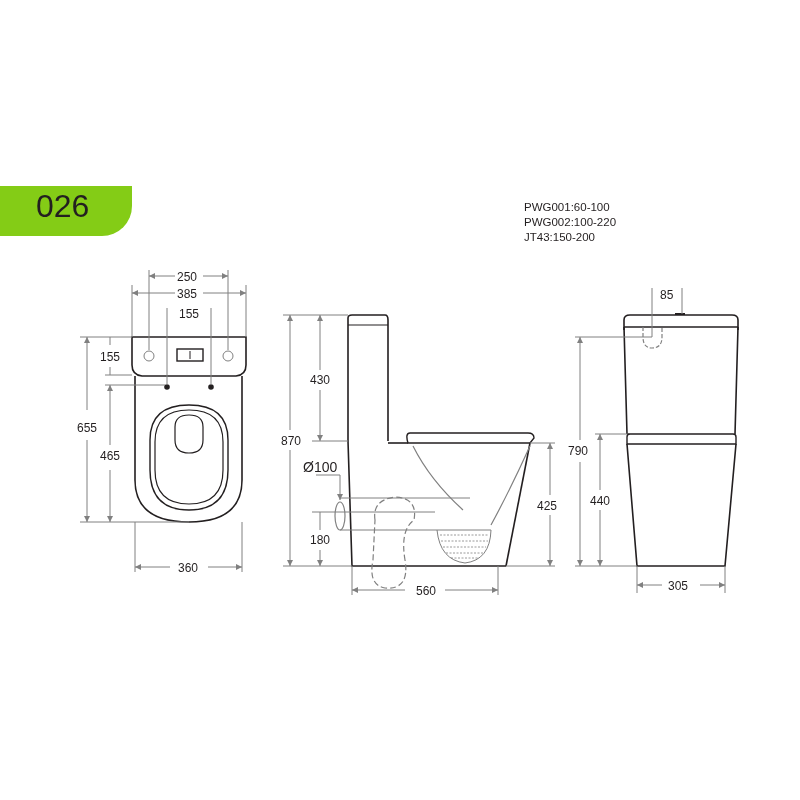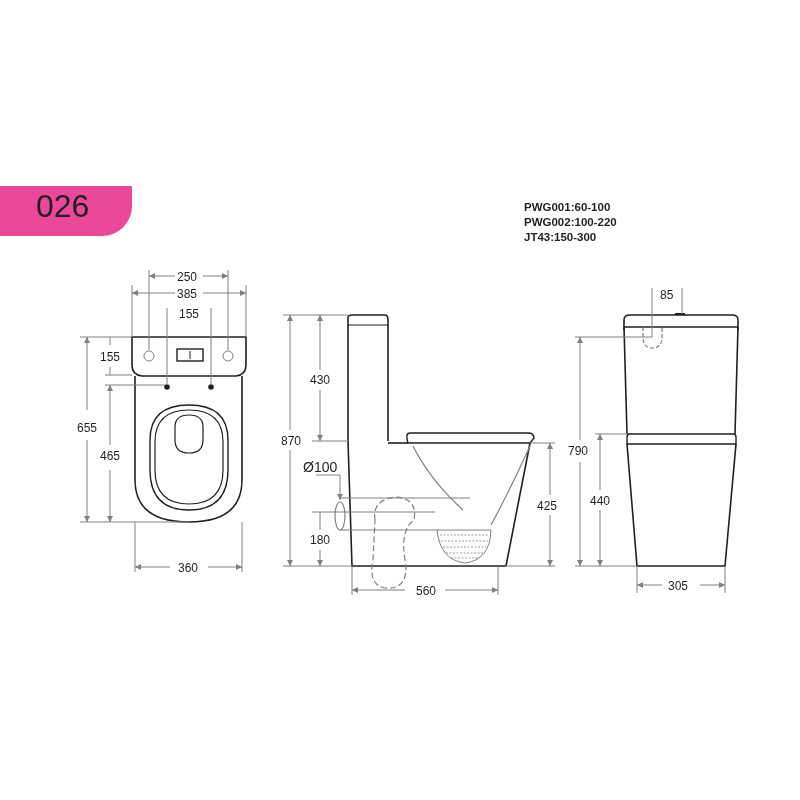--- a/index.html
+++ b/index.html
@@ -1,33 +1,33 @@
 <!DOCTYPE html>
 <html><head>
 <meta charset="utf-8">
 <style>
   html, body { margin:0; padding:0; background:#ffffff; }
   body { width:800px; height:800px; position:relative; overflow:hidden; font-family:"Liberation Sans", sans-serif; }
-  .badge { position:absolute; left:0; top:186px; width:132px; height:50px; background:#ec4899; border-radius:0 0 30px 0; }
+  .badge { position:absolute; left:0; top:186px; width:132px; height:50px; background:#84cc16; border-radius:0 0 30px 0; }
   .badge-text { position:absolute; left:36px; top:2px; font-size:32px; color:#231f20; font-family:"Liberation Sans", sans-serif; }
-  .models { position:absolute; left:524px; top:200px; font-size:11.5px; line-height:15px; color:#231f20;font-weight:bold; }
+  .models { position:absolute; left:524px; top:200px; font-size:11.5px; line-height:15px; color:#231f20; }
   svg { position:absolute; left:0; top:0; }
   .dim { font-size:12px; fill:#231f20; font-family:"Liberation Sans", sans-serif; }
 </style>
 </head>
 <body>
 
 <div class="badge">
   <span class="badge-text">026</span>
 </div>
 
 <div class="models">
   <div>PWG001:60-100</div>
   <div>PWG002:100-220</div>
-  <div>JT43:150-300</div>
+  <div>JT43:150-200</div>
 </div>
 
 <svg width="800" height="800" viewBox="0 0 800 800">
   <defs>
     <marker id="ar" viewBox="0 0 10 10" refX="10" refY="5" markerWidth="9" markerHeight="6" orient="auto-start-reverse">
       <path d="M0,0 L10,5 L0,10 z" fill="#808080"></path>
     </marker>
   </defs>
 
   <g stroke="#231f20" fill="none" stroke-width="1.6">

